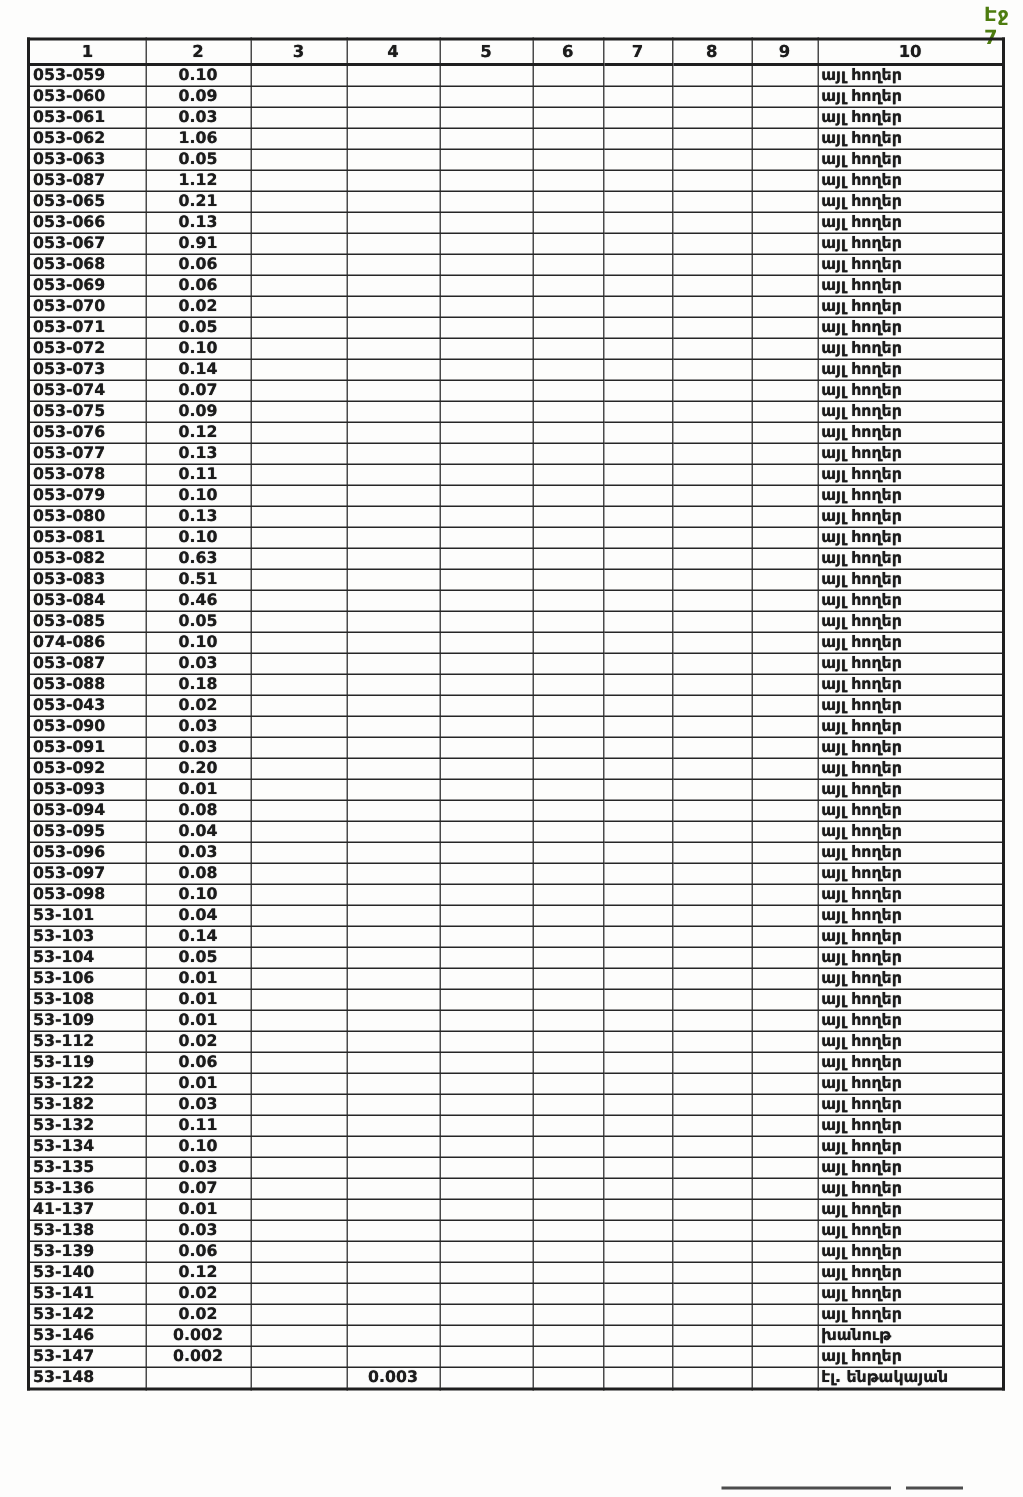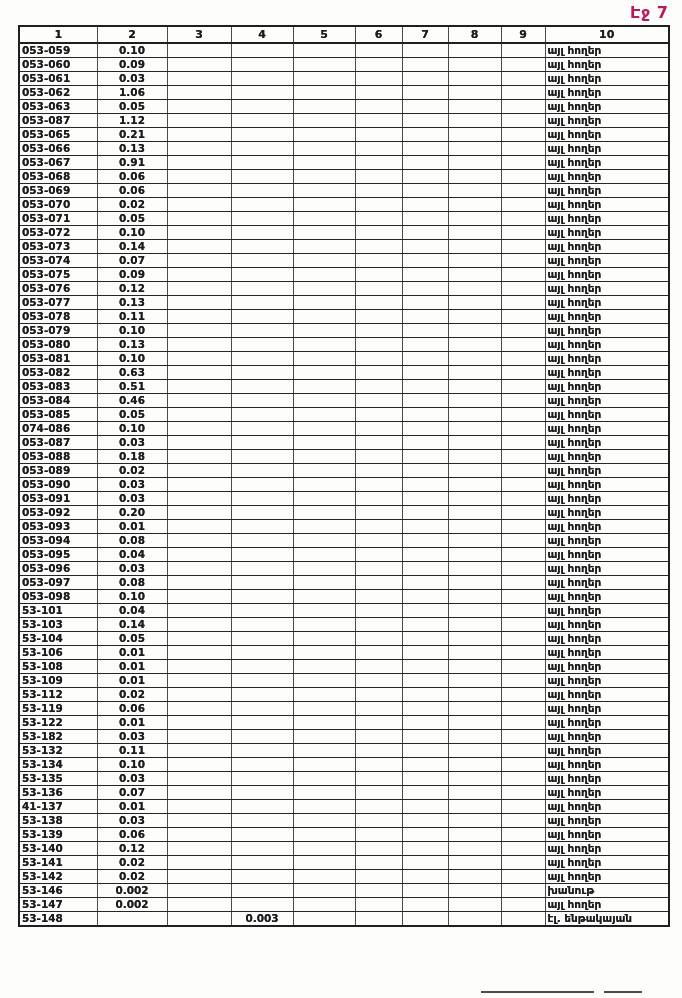--- a/index.html
+++ b/index.html
@@ -12,25 +12,25 @@
     position: relative;
     width: 682px;
     height: 998px;
     background: #fdfdfc;
     overflow: hidden;
     color: #1c1c1c;
   }
   .page-label {
     position: absolute;
     top: 3px;
-    left: 630px;
-    font-size: 16px;
+    left: 656px;
+    font-size: 13px;
     font-weight: 700;
     letter-spacing: 0.5px;
-    color: #be185d;
+    color: #4d7c0f;
   }
   table.grid {
     position: absolute;
     top: 25px;
     left: 18px;
     width: 650px;
     border-collapse: collapse;
     table-layout: fixed;
     border: 2px solid #1f1f1f;
   }
@@ -456,21 +456,21 @@
           <td class="c3"></td>
           <td class="c4"></td>
           <td class="c5"></td>
           <td class="c6"></td>
           <td class="c7"></td>
           <td class="c8"></td>
           <td class="c9"></td>
           <td class="c10">այլ հողեր</td>
         </tr>
         <tr>
-          <td class="c1">053-089</td>
+          <td class="c1">053-043</td>
           <td class="c2">0.02</td>
           <td class="c3"></td>
           <td class="c4"></td>
           <td class="c5"></td>
           <td class="c6"></td>
           <td class="c7"></td>
           <td class="c8"></td>
           <td class="c9"></td>
           <td class="c10">այլ հողեր</td>
         </tr>

